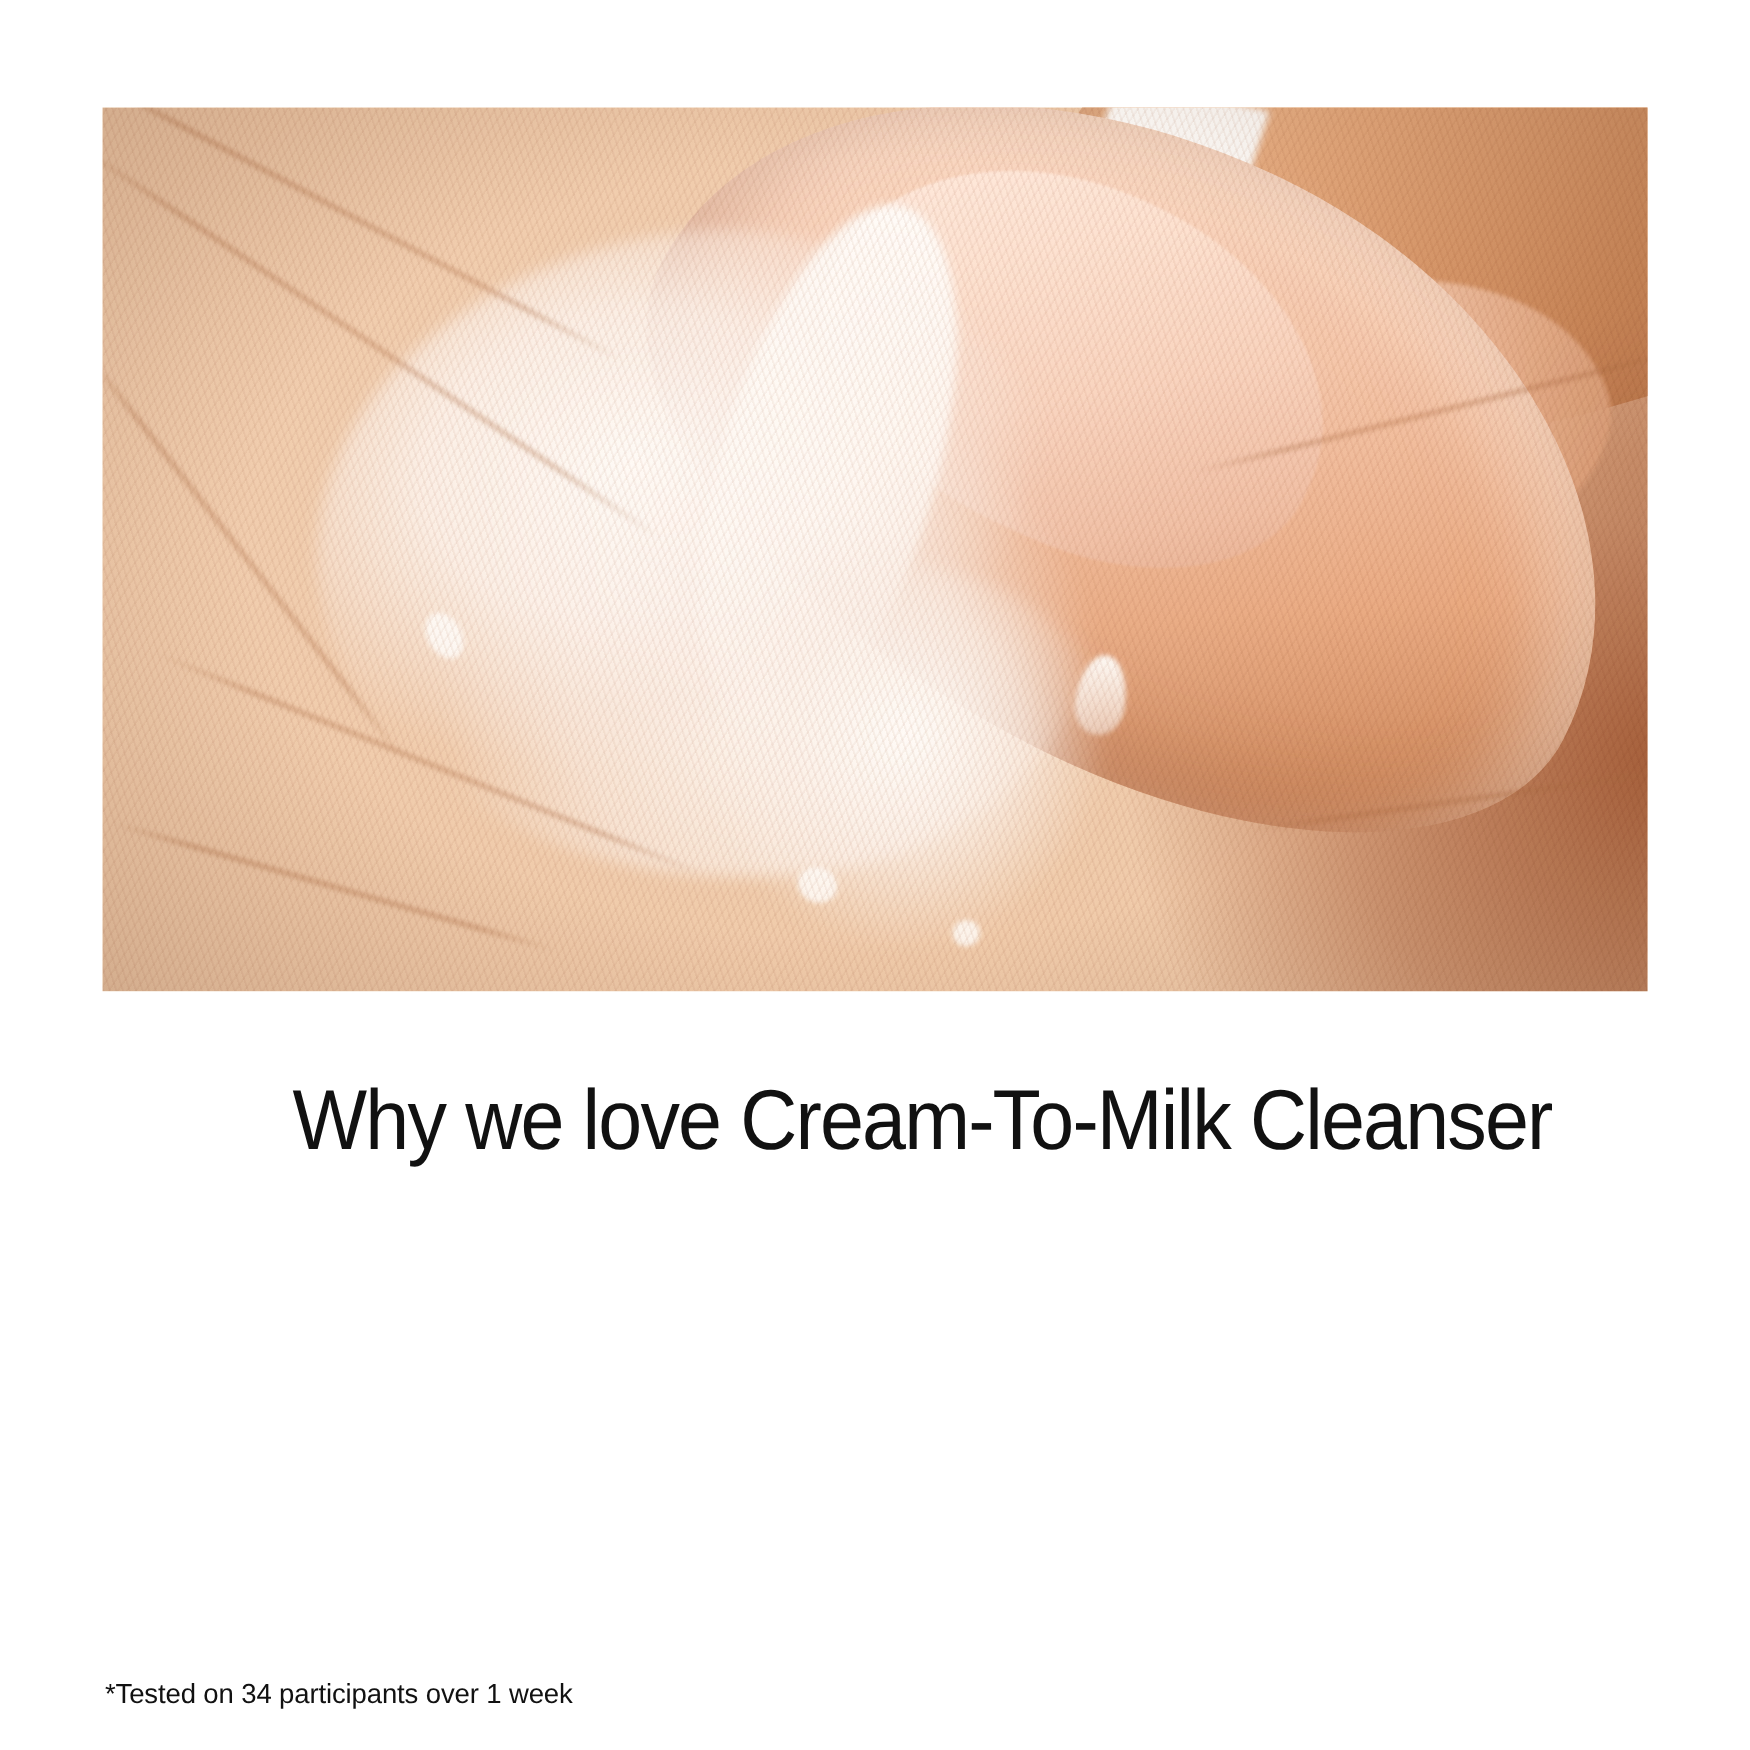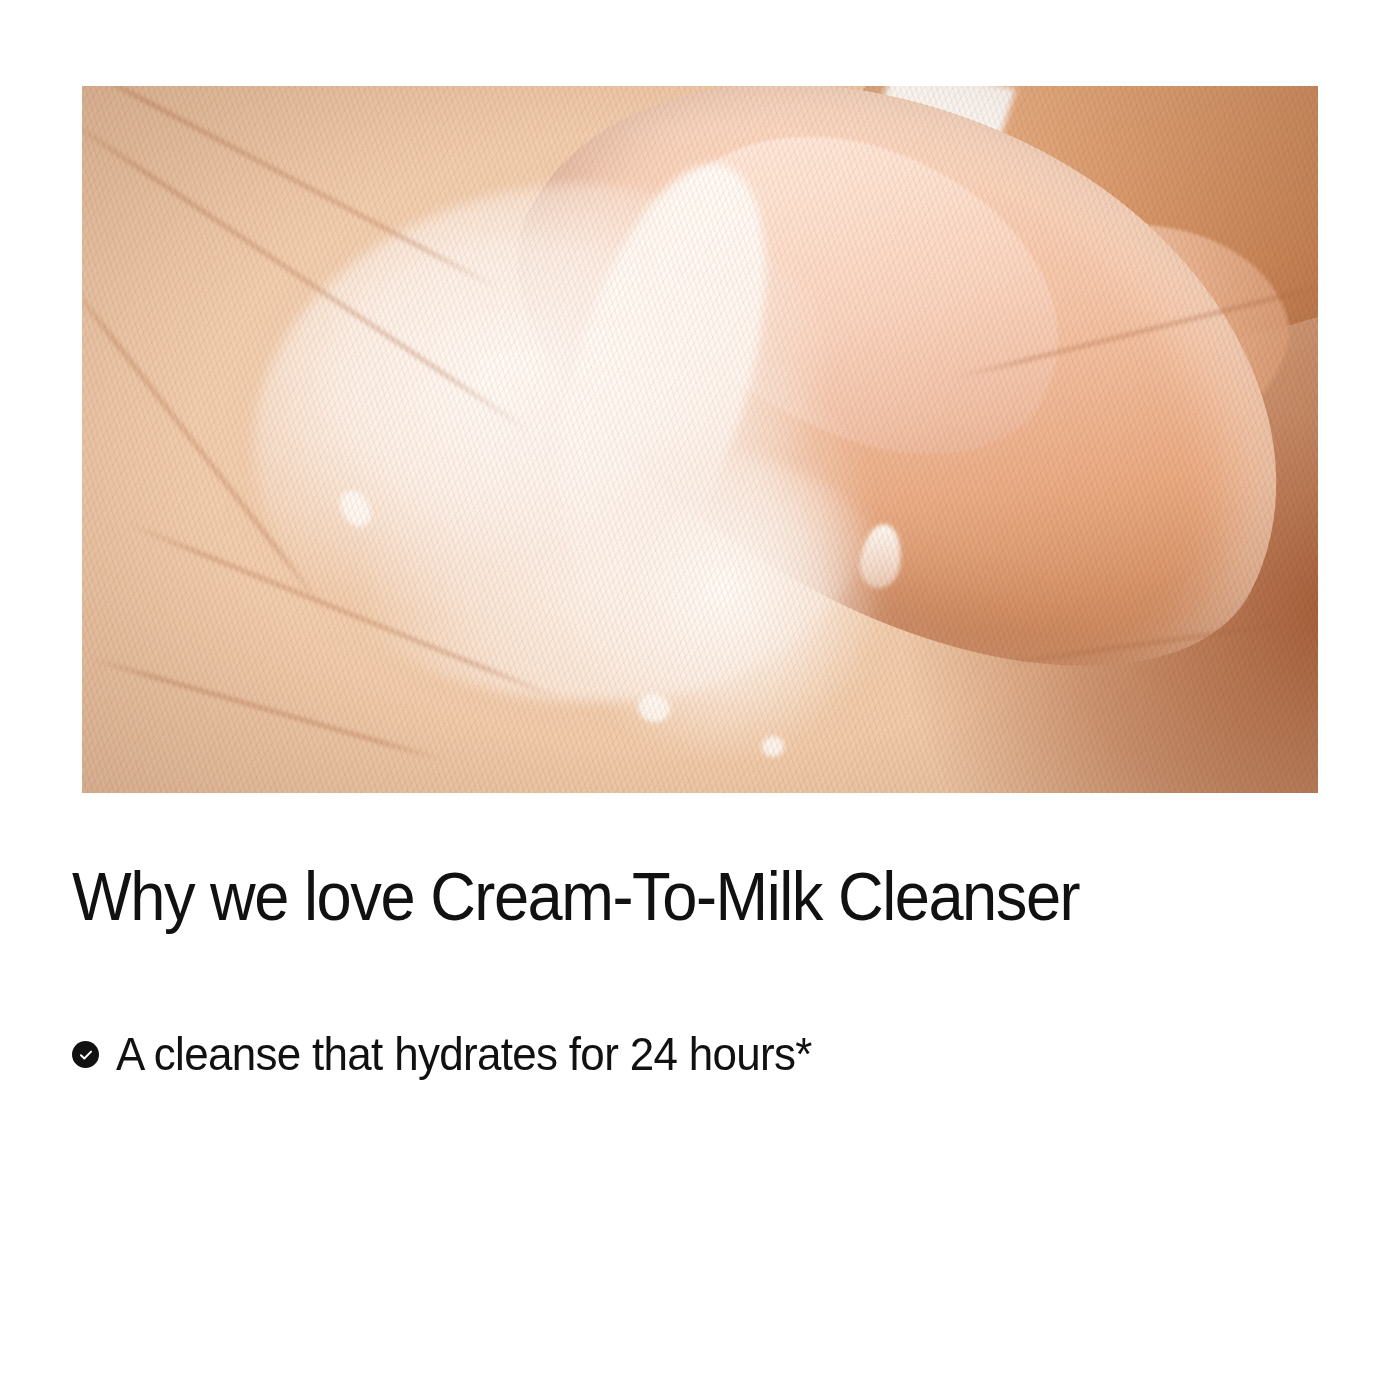--- a/index.html
+++ b/index.html
@@ -262,23 +262,24 @@
     inset:0;
     background:
       radial-gradient(ellipse 86% 90% at 42% 44%, rgba(255,255,255,0.12) 0%, rgba(255,255,255,0) 60%),
       radial-gradient(ellipse 70% 76% at 50% 50%, rgba(0,0,0,0) 58%, rgba(90,46,20,0.20) 100%);
     pointer-events:none;
   }
 
   
   .content {
     position:absolute;
-    left:72px;
+    left:88px;
     top:855px;
     width:1240px;
+    text-align:right;
   }
 
   .headline {
     font-size:68px;
     line-height:82px;
     letter-spacing:-1.6px;
     font-weight:400;
     color:#111111;
     transform:scaleX(0.93);
     transform-origin:left center;
@@ -379,28 +380,21 @@
       <div class="photo-grade"></div>
     </div>
   </figure>
 
   <div class="content">
 
     <h1 class="headline">Why we love Cream-To-Milk Cleanser</h1>
 
     <ul class="benefits">
 
-      <li class="benefit">
-        <span class="check-badge">
-          <svg viewBox="0 0 16 16" aria-hidden="true">
-            <path d="M2.6 8.3 L6.2 11.7 L13.4 4.4" fill="none" stroke="#ffffff" stroke-width="2.1" stroke-linecap="round" stroke-linejoin="round"></path>
-          </svg>
-        </span>
-        <span class="benefit-text">A cleanse that hydrates for 24 hours*</span>
-      </li>
 
 
 
     </ul>
   </div>
 
+  <p class="footnote">*Tested on 34 participants over 1 week</p>
 
 </div>
 
 </body></html>

